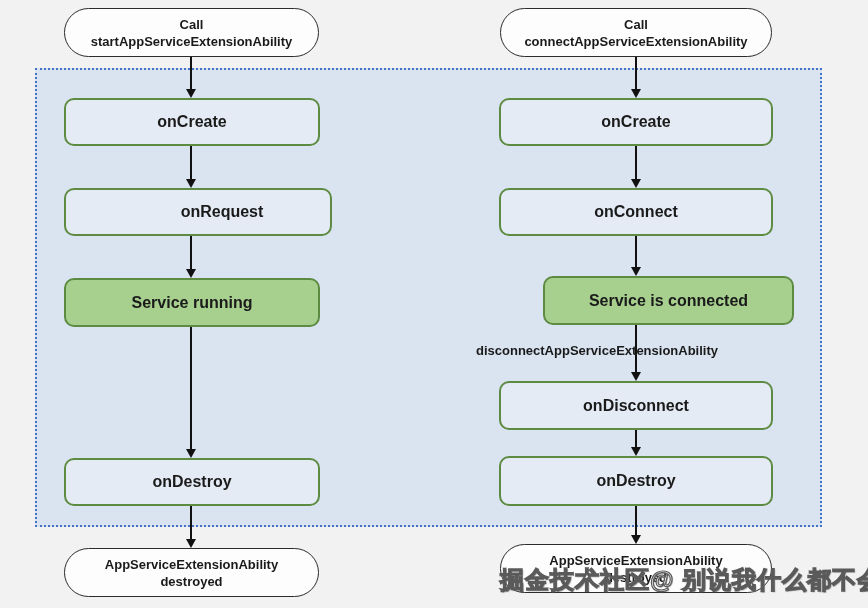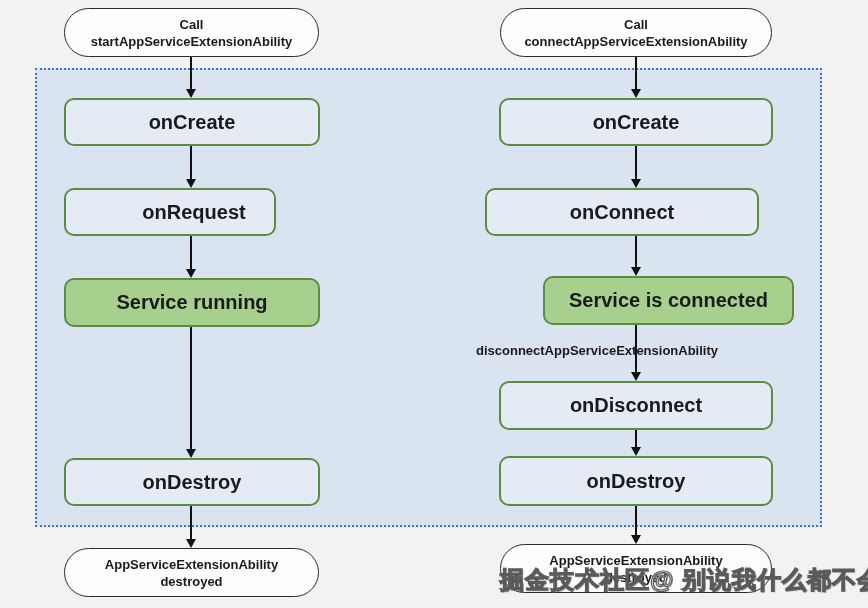--- a/index.html
+++ b/index.html
@@ -32,21 +32,21 @@
     background:var(--oval-fill);
     border:1.5px solid var(--oval-border);
     border-radius:25px;
     font-size:13px;line-height:17px;
     flex-direction:column;
   }
   .statebox{
     background:var(--box-fill);
     border:2px solid var(--box-border);
     border-radius:10px;
-    font-size:20px;
+    font-size:16px;
   }
   .statebox.active{background:var(--active-fill);}
   .arrow{position:absolute;width:2px;background:var(--arrow);z-index:2;}
   .arrow::after{
     content:"";position:absolute;left:-4px;bottom:-9px;
     border-left:5px solid transparent;border-right:5px solid transparent;
     border-top:9px solid var(--arrow);
   }
   .edge-label{
     position:absolute;z-index:4;
@@ -73,21 +73,21 @@
   </div>
 
   <div class="arrow" style="left:190px;top:57px;height:32px;"></div>
 
   <div class="node statebox" style="left:64px;top:98px;width:256px;height:48px;">
     <span>onCreate</span>
   </div>
 
   <div class="arrow" style="left:190px;top:146px;height:33px;"></div>
 
-  <div class="node statebox" style="left:64px;top:188px;width:212px;height:48px;padding-left:48px;">
+  <div class="node statebox" style="left:64px;top:188px;width:268px;height:48px;padding-left:48px;">
     <span>onRequest</span>
   </div>
 
   <div class="arrow" style="left:190px;top:236px;height:33px;"></div>
 
   <div class="node statebox active" style="left:64px;top:278px;width:256px;height:49px;">
     <span>Service running</span>
   </div>
 
   <div class="arrow" style="left:190px;top:327px;height:122px;"></div>
@@ -110,21 +110,21 @@
   </div>
 
   <div class="arrow" style="left:635px;top:57px;height:32px;"></div>
 
   <div class="node statebox" style="left:499px;top:98px;width:274px;height:48px;">
     <span>onCreate</span>
   </div>
 
   <div class="arrow" style="left:635px;top:146px;height:33px;"></div>
 
-  <div class="node statebox" style="left:485px;top:188px;width:274px;height:48px;">
+  <div class="node statebox" style="left:499px;top:188px;width:274px;height:48px;">
     <span>onConnect</span>
   </div>
 
   <div class="arrow" style="left:635px;top:236px;height:31px;"></div>
 
   <div class="node statebox active" style="left:499px;top:276px;width:251px;height:49px;margin-left:44px;">
     <span>Service is connected</span>
   </div>
 
   <div class="arrow" style="left:635px;top:325px;height:47px;"></div>

